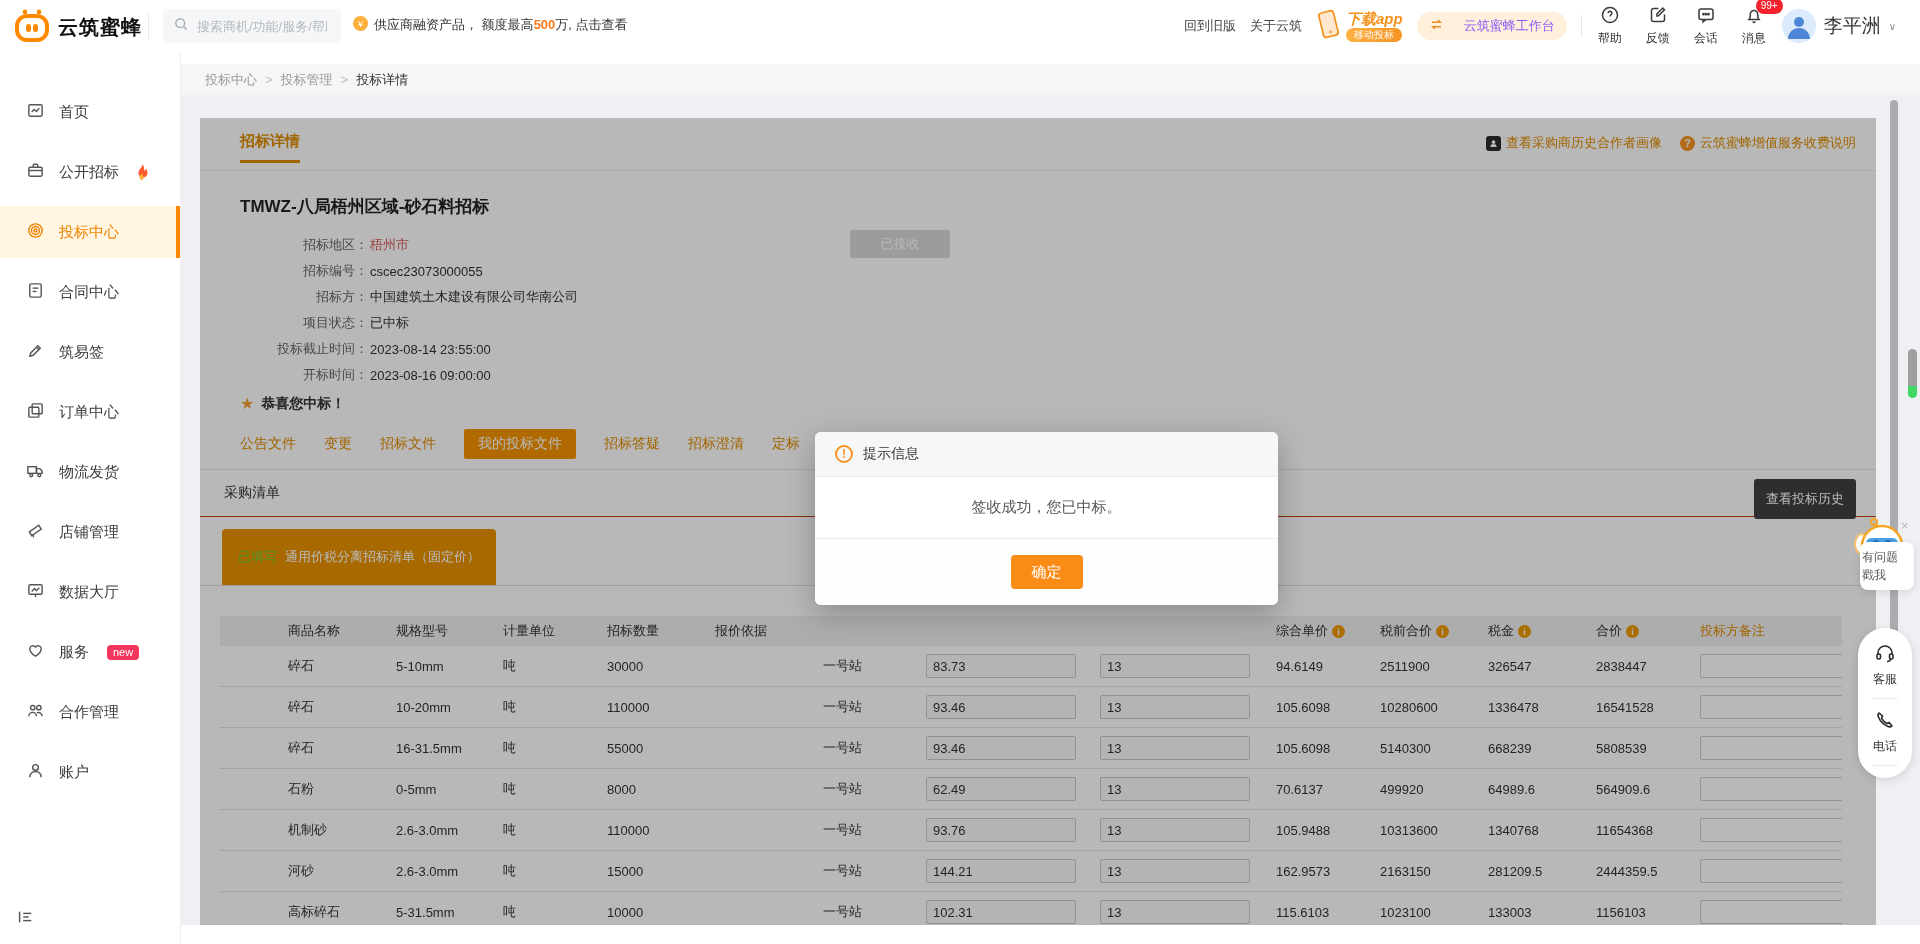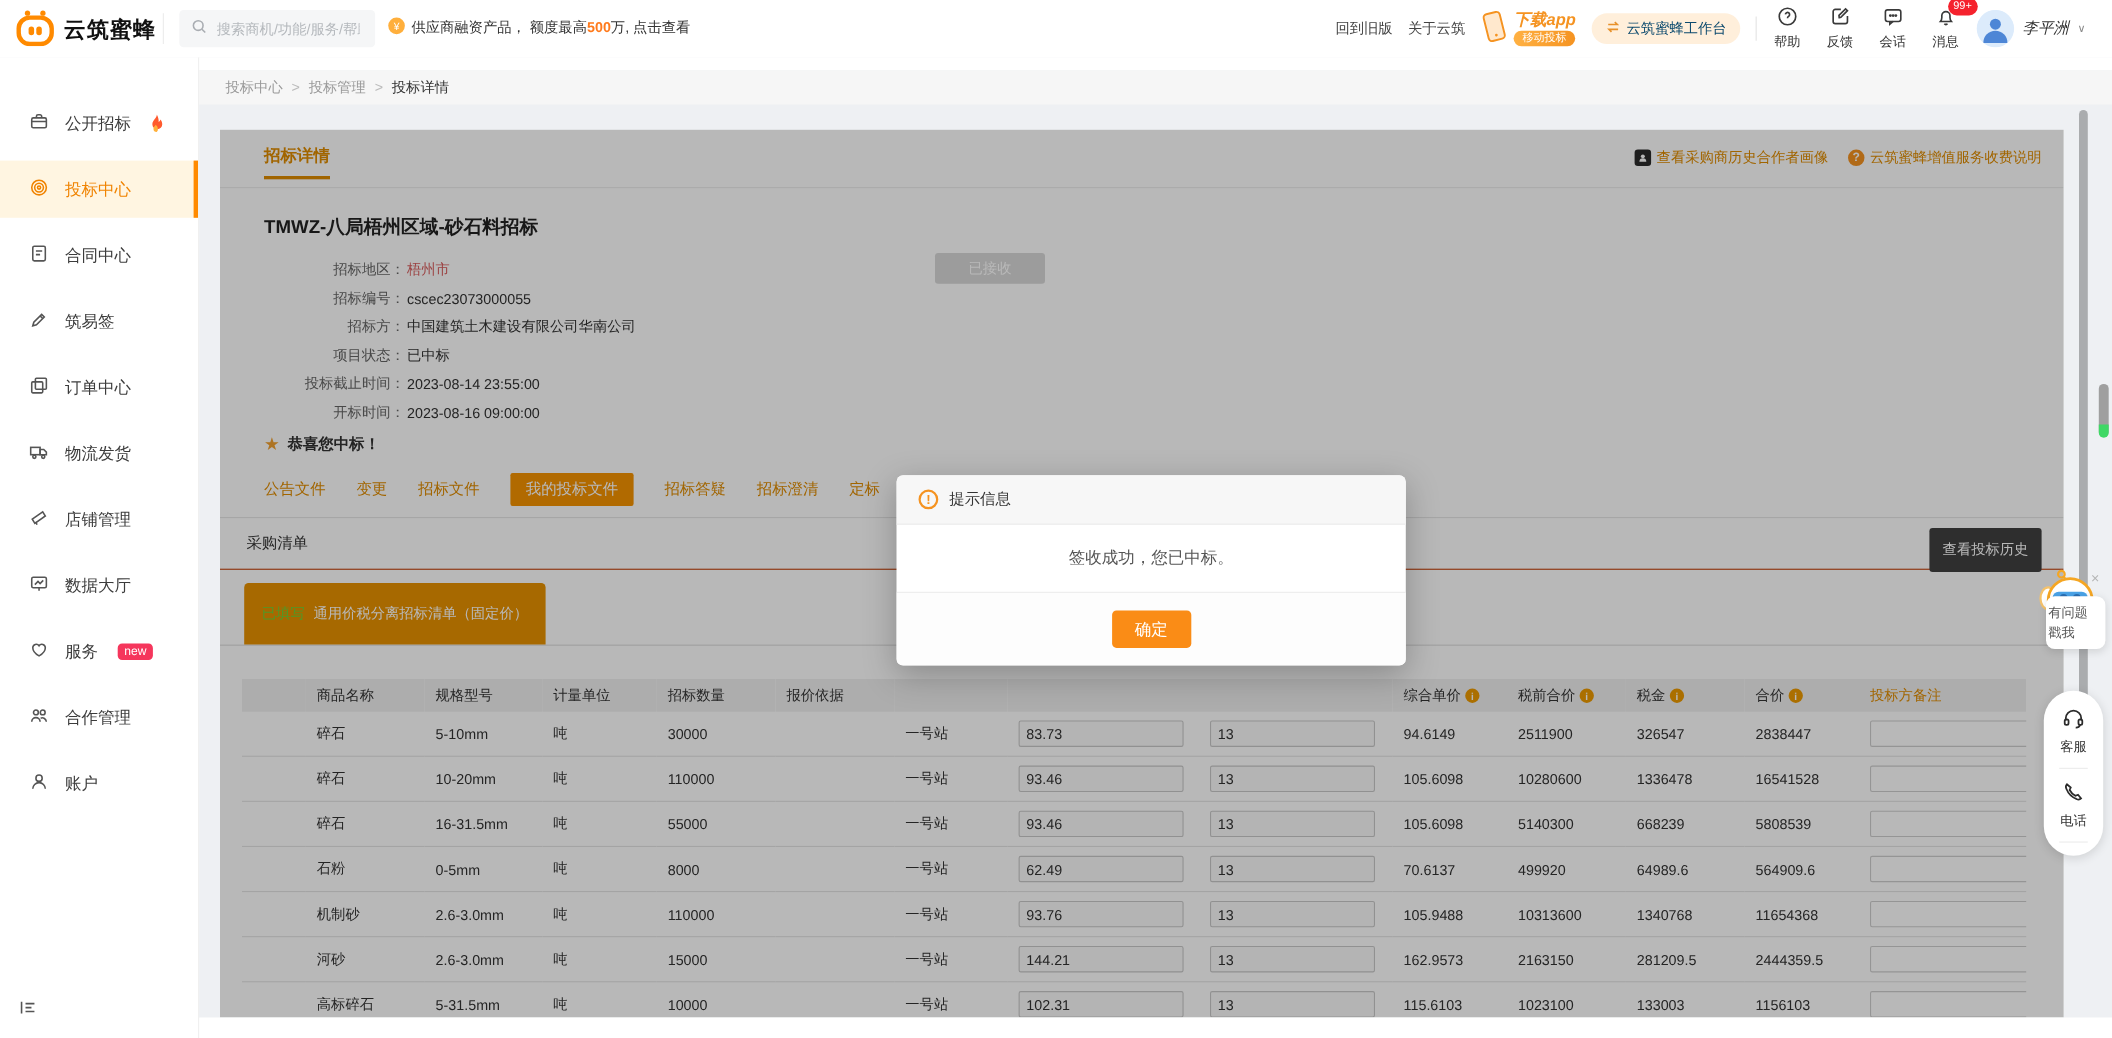--- a/index.html
+++ b/index.html
@@ -14,30 +14,30 @@
   .search-box input::placeholder{color:#b5b9bd;}
   .promo{position:absolute;left:352px;top:15px;display:flex;align-items:center;gap:5px;font-size:13px;color:#333;}
   .promo .hl{color:#ff7a1c;font-weight:bold;}
   .head-right{position:absolute;right:24px;top:0;height:52px;display:flex;align-items:center;gap:14px;}
   .head-link{font-size:13px;color:#444;cursor:pointer;}
   .download-app{display:flex;align-items:center;gap:4px;cursor:pointer;}
   .phone-ic{transform:rotate(-14deg);}
   .dl-col{display:flex;flex-direction:column;align-items:flex-start;line-height:1;}
   .dl-title{font-size:15px;font-weight:bold;font-style:italic;color:#f59321;}
   .dl-sub{margin-top:2px;background:linear-gradient(90deg,#ffb143,#f59321);color:#fff;font-size:10px;padding:2px 8px;border-radius:8px;}
-  .workbench-pill{display:flex;align-items:center;gap:5px;background:#ffefdb;color:#0c4a6e;font-size:13px;height:28px;padding:0 12px;border-radius:14px;cursor:pointer;white-space:nowrap;}
+  .workbench-pill{display:flex;align-items:center;gap:20px;background:#ffefdb;color:#8b5cf6;font-size:13px;height:28px;padding:0 12px;border-radius:14px;cursor:pointer;white-space:nowrap;}
   .nav-vdiv{width:1px;height:22px;background:#e3e3e3;}
   .head-nav{display:flex;align-items:center;gap:20px;}
   .nav-item{position:relative;display:flex;flex-direction:column;align-items:center;gap:2px;font-size:12px;color:#333;cursor:pointer;min-width:28px;}
   .nav-item svg{color:#3a3a3a;}
   .nav-badge{display:none;position:absolute;top:-7px;left:16px;background:#f5222d;color:#fff;font-size:10px;line-height:1;padding:3px 5px;border-radius:9px;white-space:nowrap;}
   .nav-badge.show{display:block;}
   .user-area{display:flex;align-items:center;gap:8px;cursor:pointer;}
   .avatar{width:34px;height:34px;border-radius:50%;background:#e4f0fd;display:flex;align-items:center;justify-content:center;overflow:hidden;}
-  .user-name{font-size:14px;color:#333;font-style:italic;}
+  .user-name{font-size:19px;color:#333;}
   .caret{font-size:10px;color:#888;}
   
   .sidebar{position:absolute;left:0;top:52px;width:181px;height:892px;background:#fff;z-index:25;border-right:1px solid #f0f0f0;box-sizing:border-box;}
   .side-list{margin-top:34px;display:flex;flex-direction:column;gap:8px;}
   .side-item{position:relative;height:52px;display:flex;align-items:center;gap:14px;padding-left:26px;cursor:pointer;color:#3c3c3c;font-size:15px;}
   .side-item svg{color:#555;}
   .side-item.active{background:#fff5e1;color:#f08300;}
   .side-item.active svg{color:#f08300;}
   .side-item.active::after{content:"";position:absolute;right:0;top:0;width:4px;height:100%;background:#ff8a00;}
   .side-fire{display:none;margin-left:2px;}
@@ -218,20 +218,28 @@
           </span>
         <span class="user-name">李平洲</span>
         <span class="caret">∨</span>
       </div>
     </div>
   </header>
 
   <aside class="sidebar">
     <div class="side-list">
 
+        <div class="side-item">
+          <span><svg width="19" height="19" viewBox="0 0 20 20" fill="none" stroke="currentColor" stroke-width="1.5">
+              <rect x="3" y="4" width="14" height="12" rx="1.5"></rect>
+              <polyline points="6,11.5 8.5,9 11,11 14,7.5"></polyline>
+            </svg></span>
+          <span>首页</span>
+
+        </div>
 
         <div class="side-item">
           <span><svg width="19" height="19" viewBox="0 0 20 20" fill="none" stroke="currentColor" stroke-width="1.5">
               <rect x="3" y="6.5" width="14" height="9.5" rx="1.5"></rect>
               <path d="M7.5 6.5V5a1.5 1.5 0 0 1 1.5-1.5h2A1.5 1.5 0 0 1 12.5 5v1.5"></path>
               <line x1="3" y1="10" x2="17" y2="10"></line>
             </svg></span>
           <span>公开招标</span>
           <span class="side-fire show">
             <svg width="15" height="17" viewBox="0 0 14 17">

